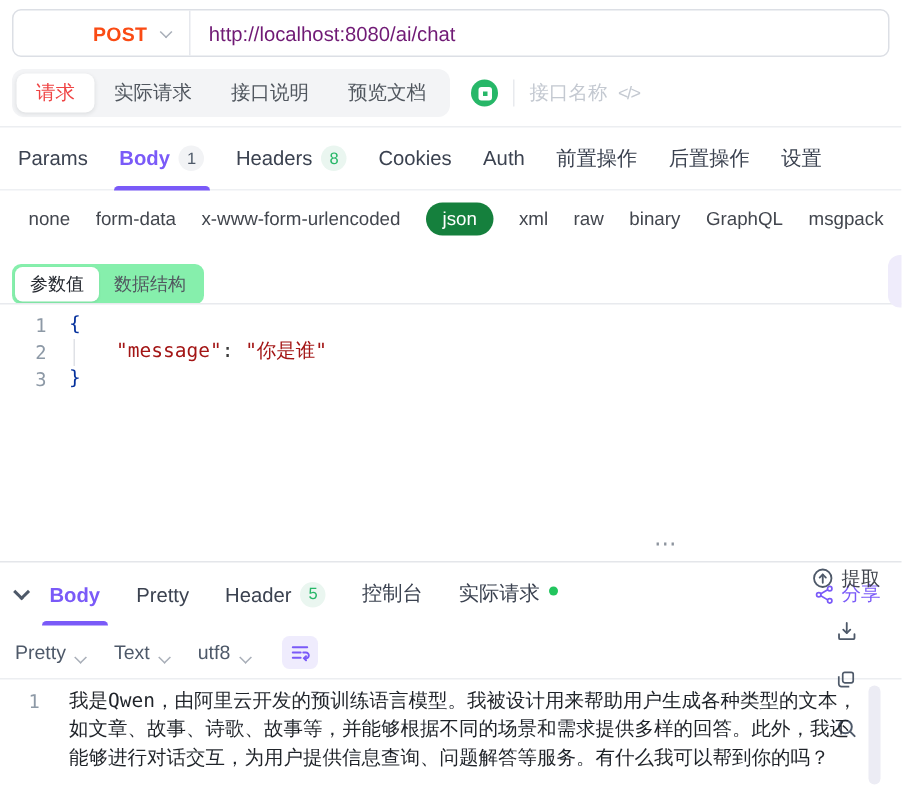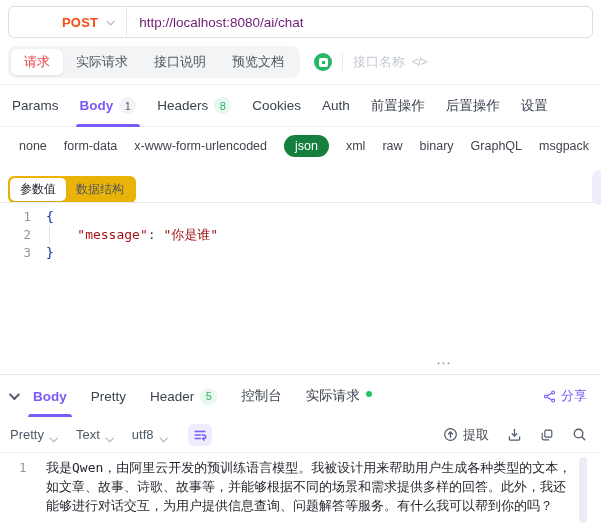--- a/index.html
+++ b/index.html
@@ -43,21 +43,21 @@
   .badge.green { color:#27b768; background:#eaf6f0; }
 
   
   .body-types { display:flex; align-items:center; gap:17px; padding-left:19px; height:38px;
     font-size:12.5px; color:#42464e; }
   .bt { cursor:default; }
   .bt.active { background:#15803d; color:#fff; border-radius:20px; padding:4px 11px; }
 
   
   .mode-row { padding:11px 0 0 8px; height:37px; }
-  .mini-seg { background:#eab308; border-radius:6px; padding:2px; display:inline-flex;
+  .mini-seg { background:#86efac; border-radius:6px; padding:2px; display:inline-flex;
     font-size:12px; color:#51575f; }
   .mini-item { padding:3px 10px; border-radius:5px; }
   .mini-item.active { background:#fff; color:#23272e; box-shadow:0 1px 2px rgba(31,35,41,.08); }
 
   
   .editor { position:relative; border-top:1px solid #e8eaee; height:158px; padding-top:5px;
     font-family:"DejaVu Sans Mono", monospace; font-size:13px; background:#fff; }
   .code-line { display:flex; height:18px; line-height:18px; }
   .gutter { width:46px; text-align:right; padding-right:15px; color:#8d99a6; font-size:12.5px; flex:none; }
   .code-text { white-space:pre; position:relative; }
@@ -82,21 +82,21 @@
   .resp-tab.active::after { content:""; position:absolute; left:-5px; right:-5px; bottom:0;
     height:3px; border-radius:3px 3px 0 0; background:#7a5af8; }
   .status-dot { width:6px; height:6px; border-radius:50%; background:#22c55e; margin-top:-4px; }
   .share { margin-left:auto; color:#7a5af8; font-size:13px; display:flex; align-items:center; gap:5px; }
 
   .resp-toolbar { display:flex; align-items:center; height:36px; padding:0 14px 0 10px;
     font-size:13px; color:#4e5969; border-bottom:1px solid #eceef1; }
   .dd { display:flex; align-items:flex-end; gap:6px; margin-right:20px; }
   .wrap-btn { width:24px; height:22px; border-radius:5px; background:#efecfd; display:flex;
     align-items:center; justify-content:center; margin-left:2px; }
-  .tool-right { margin-left:auto; display:flex; align-items:center; gap:18px; }
+  .tool-right { margin-left:auto; display:flex; align-items:center; gap:18px;flex-direction:column; }
   .extract { display:flex; align-items:center; gap:5px; color:#42464e; }
   .icon-btn { display:flex; align-items:center; }
 
   .resp-body { position:relative; display:flex; padding-top:5px;
     font-family:"DejaVu Sans Mono", monospace; font-size:13px; line-height:19px; color:#1f2329; }
   .resp-gutter { flex:none; width:46px; padding-left:19px; color:#8d99a6; font-size:12.5px; }
   .resp-text { flex:1; padding-right:28px; word-break:break-all; }
   .scroll-thumb { position:absolute; right:14px; top:4px; width:8px; height:66px;
     background:#ececf4; border-radius:4px; }
 </style>

